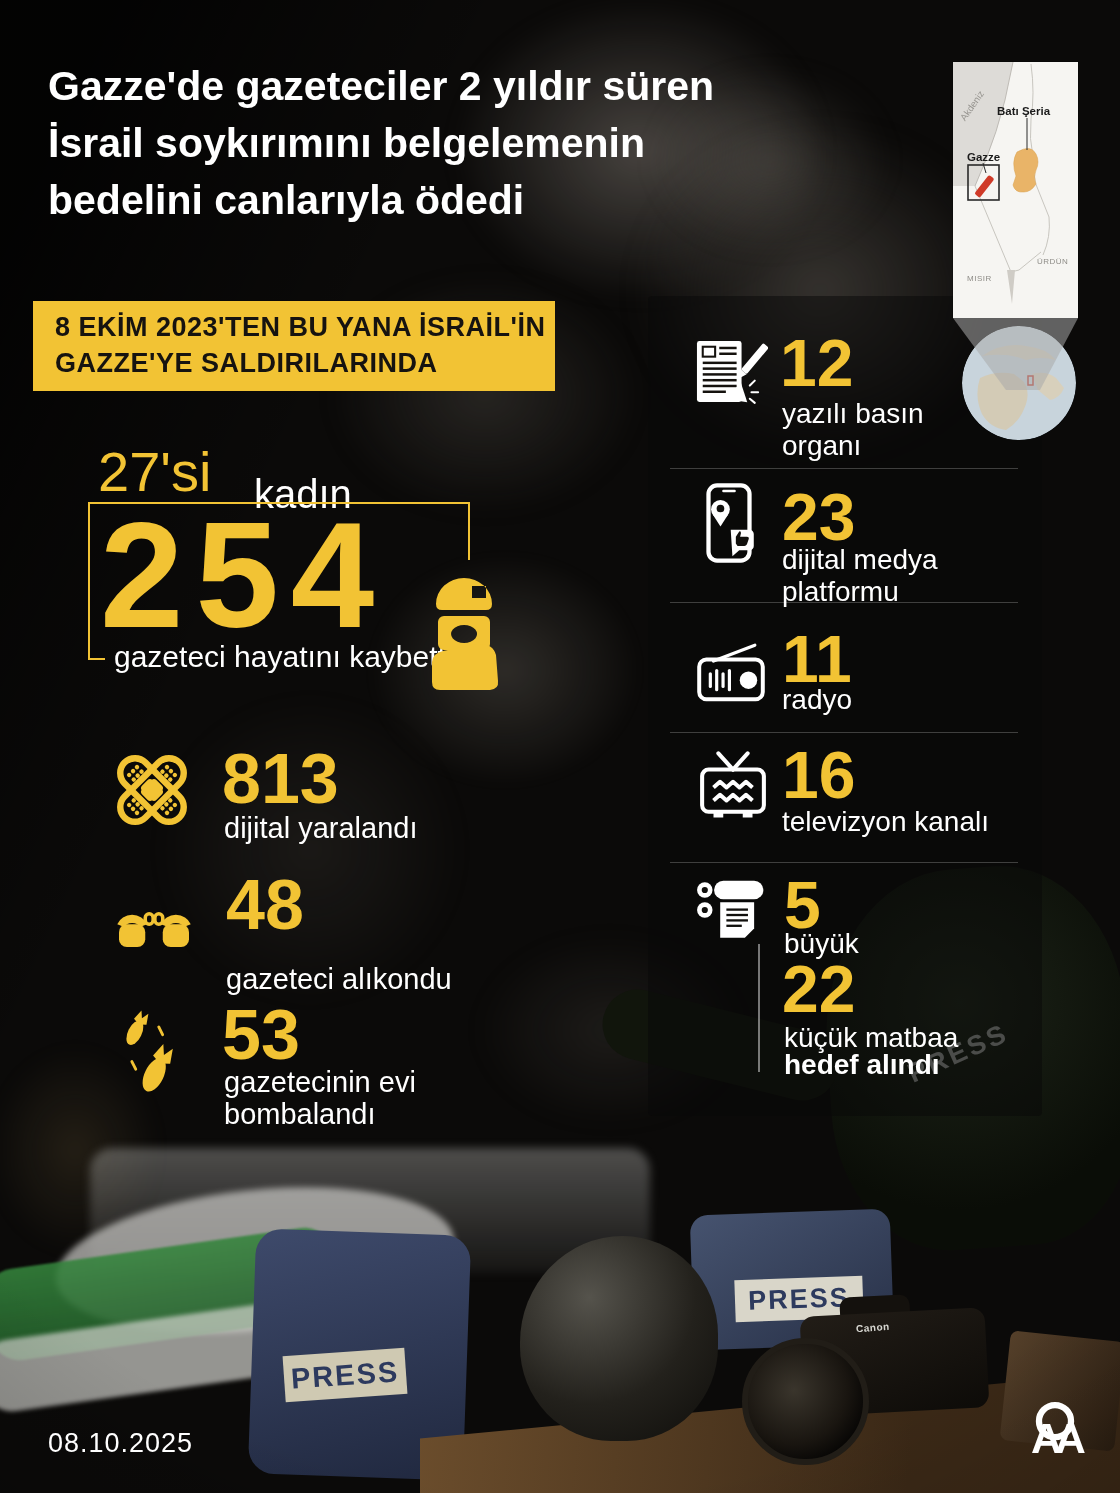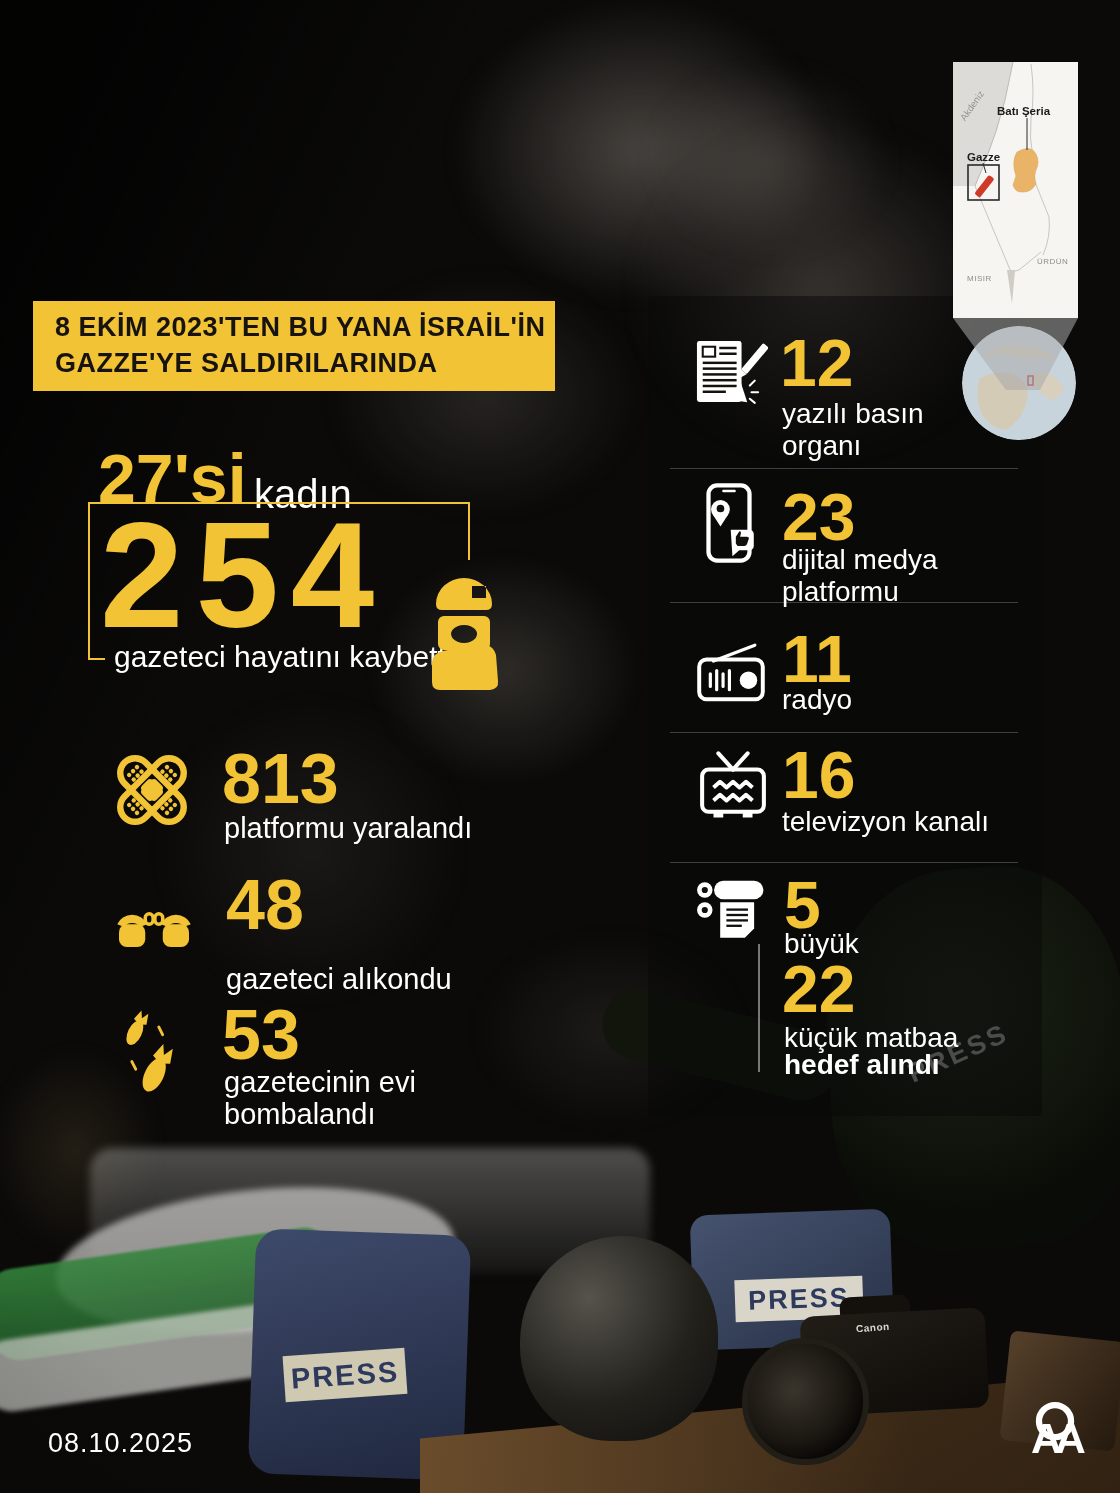--- a/index.html
+++ b/index.html
@@ -50,21 +50,21 @@
   .banner{left:33px;top:301px;width:500px;background:#F2C334;color:#161310;font-weight:bold;
       font-size:27px;line-height:36px;padding:8px 0 10px 22px;letter-spacing:.5px;}
   .map-panel{left:953px;top:62px;width:125px;height:256px;background:#f6f5f2;box-shadow:0 0 0 1px rgba(0,0,0,.2);}
   .m-sea{fill:#96948f;font-size:9.5px;}
   .m-bold{fill:#1b1b1b;font-size:11.5px;font-weight:bold;}
   .m-gray{fill:#8e8c87;font-size:8px;letter-spacing:.5px;}
   .cone{left:940px;top:318px;}
   .globe{left:962px;top:326px;width:114px;height:114px;border-radius:50%;overflow:hidden;
       box-shadow:inset -10px -12px 22px rgba(40,60,80,.45);}
   .yellow{color:#F2C334;}
-  .hero-prefix-value{left:98px;top:444px;font-size:68px;font-weight:bold;line-height:1;}
+  .hero-prefix-value{left:98px;top:444px;font-size:56px;font-weight:normal;line-height:1;}
   .hero-prefix-label{left:254px;top:472px;color:#fff;font-size:40px;}
   .hline,.vline{background:#F2C334;}
   .bl-top{left:88px;top:502px;width:382px;height:2px;}
   .bl-left{left:88px;top:502px;width:2px;height:158px;}
   .bl-foot{left:88px;top:658px;width:17px;height:2px;}
   .bl-right{left:468px;top:502px;width:2px;height:58px;}
   .hero-value{left:100px;top:500px;font-size:150px;font-weight:bold;line-height:1;letter-spacing:12px;}
   .hero-label{left:114px;top:640px;color:#fff;font-size:30px;}
   .lnum{font-size:70px;font-weight:bold;line-height:1;}
   .llbl{color:#fff;font-size:29px;line-height:32px;}
@@ -216,20 +216,25 @@
       </g>
     </svg>
     <div class="pvline"></div>
     <div class="pnum" style="left:136px;top:576px;">5</div>
     <div class="plbl" style="left:136px;top:632px;">büyük</div>
     <div class="pnum" style="left:134px;top:660px;">22</div>
     <div class="plbl" style="left:136px;top:726px;">küçük matbaa</div>
     <div class="plbl bold" style="left:136px;top:753px;">hedef alındı</div>
   </div>
 
+  <div class="abs title">
+    <div>Gazze'de gazeteciler 2 yıldır süren</div>
+    <div>İsrail soykırımını belgelemenin</div>
+    <div>bedelini canlarıyla ödedi</div>
+  </div>
 
   <div class="abs map-panel">
     <svg width="125" height="256" viewBox="0 0 125 256">
       <rect width="125" height="256" fill="#f6f5f2"></rect>
       <path d="M0,0 h60 l-8,38 q-8,32 -20,62 l-10,24 h-22 z" fill="#dddbd7"></path>
       <path d="M60,0 l-8,38 q-8,32 -20,62 l-10,24" fill="none" stroke="#b9b6b0" stroke-width=".9"></path>
       <path d="M78,2 q4,30 0,55 q-2,20 2,38 l2,25 14,35 q2,20 -6,38" fill="none" stroke="#c2bfb9" stroke-width=".9"></path>
       <path d="M22,124 l36,86" fill="none" stroke="#c2bfb9" stroke-width=".9"></path>
       <path d="M58,210 l8,-2 22,-18" fill="none" stroke="#c2bfb9" stroke-width=".9"></path>
       <ellipse cx="80" cy="100" rx="2.5" ry="9" fill="#cfccc6"></ellipse>
@@ -318,21 +323,21 @@
           <circle cx="81" cy="46" r="2.4"></circle>
           <circle cx="74" cy="52" r="2.4"></circle>
           <circle cx="81" cy="52" r="2.4"></circle>
           <circle cx="74" cy="58" r="2.4"></circle>
           <circle cx="81" cy="58" r="2.4"></circle>
       </g>
     </g>
   </svg>
   <div class="abs lnum yellow" style="left:222px;top:744px;">813</div>
   <div class="abs llbl" style="left:224px;top:812px;">
-    <span style="display:block">platformu yaralandı</span>
+    <span style="display:block">dijital yaralandı</span>
     <span style="display:block"></span>
   </div>
 
   <svg class="abs" style="left:112px;top:882px;" width="84" height="74" viewBox="0 0 96 72">
     <g fill="#F2C334">
       <path d="M6,42 a18,16 0 0 1 34,0 l-8,3 a10,8 0 0 0 -18,0 z"></path>
       <path d="M56,42 a18,16 0 0 1 34,0 l-8,3 a10,8 0 0 0 -18,0 z"></path>
       <rect x="8" y="42" width="30" height="26" rx="9"></rect>
       <rect x="58" y="42" width="30" height="26" rx="9"></rect>
     </g>

